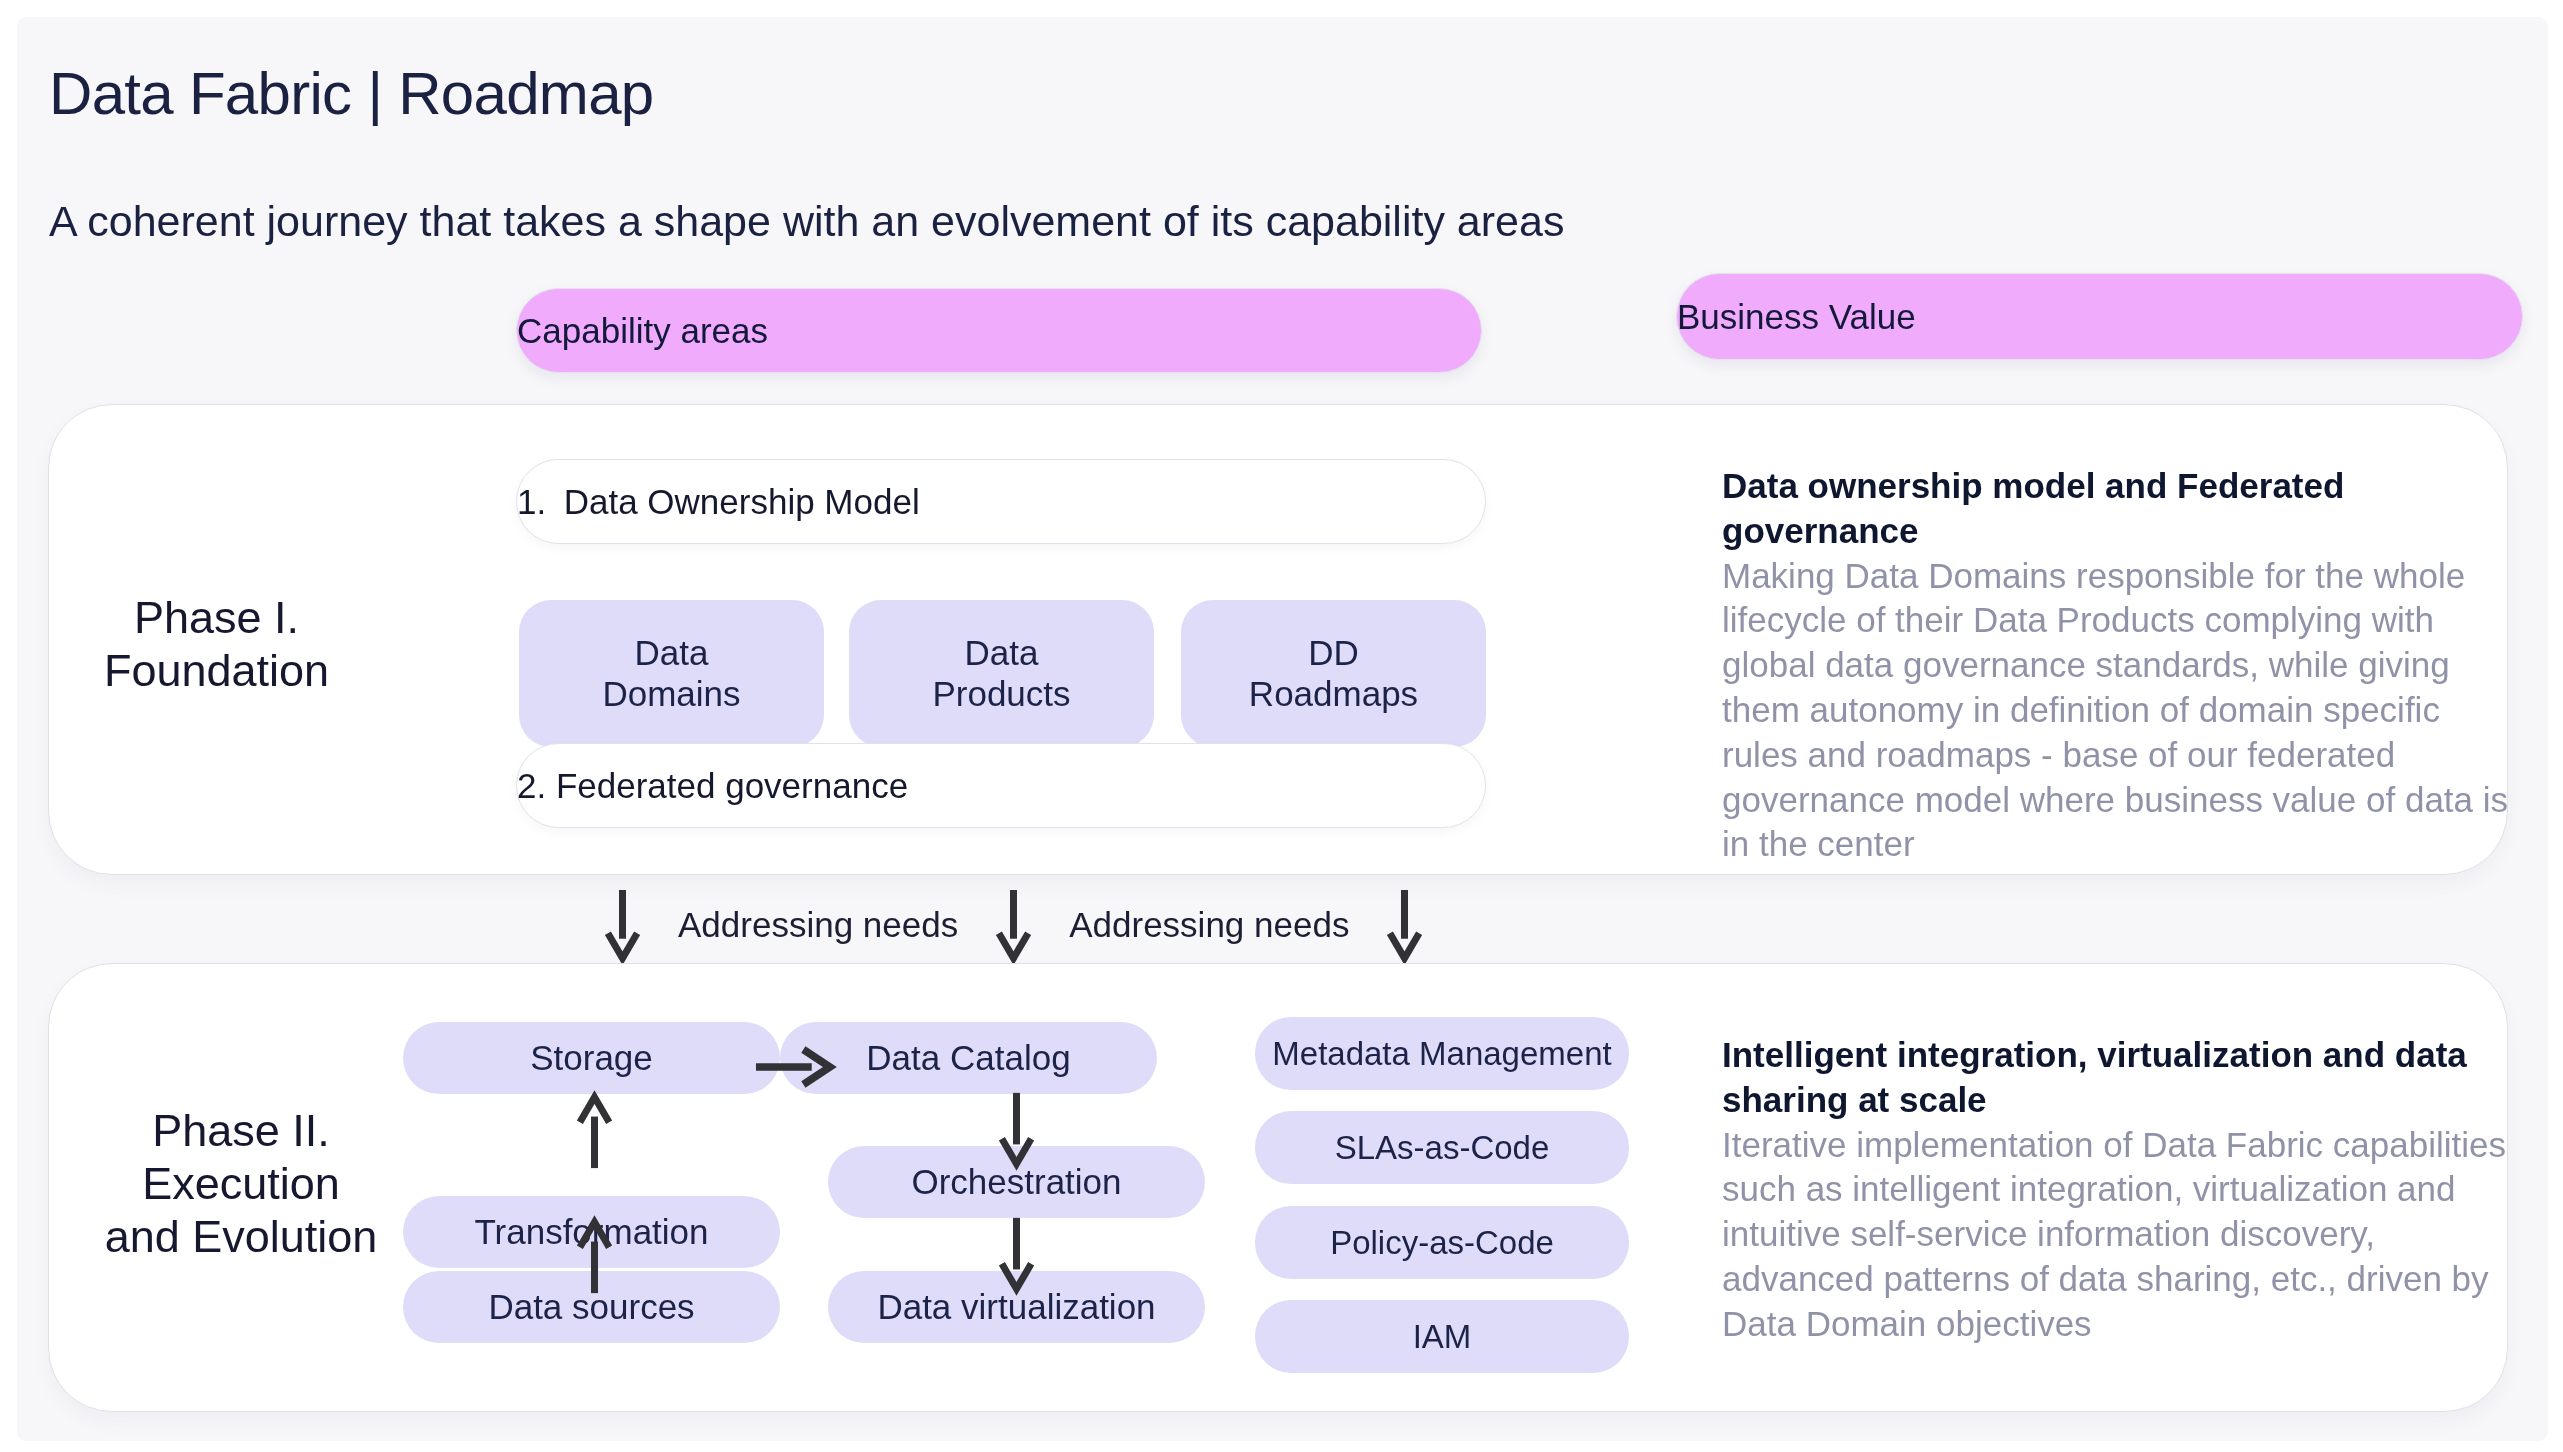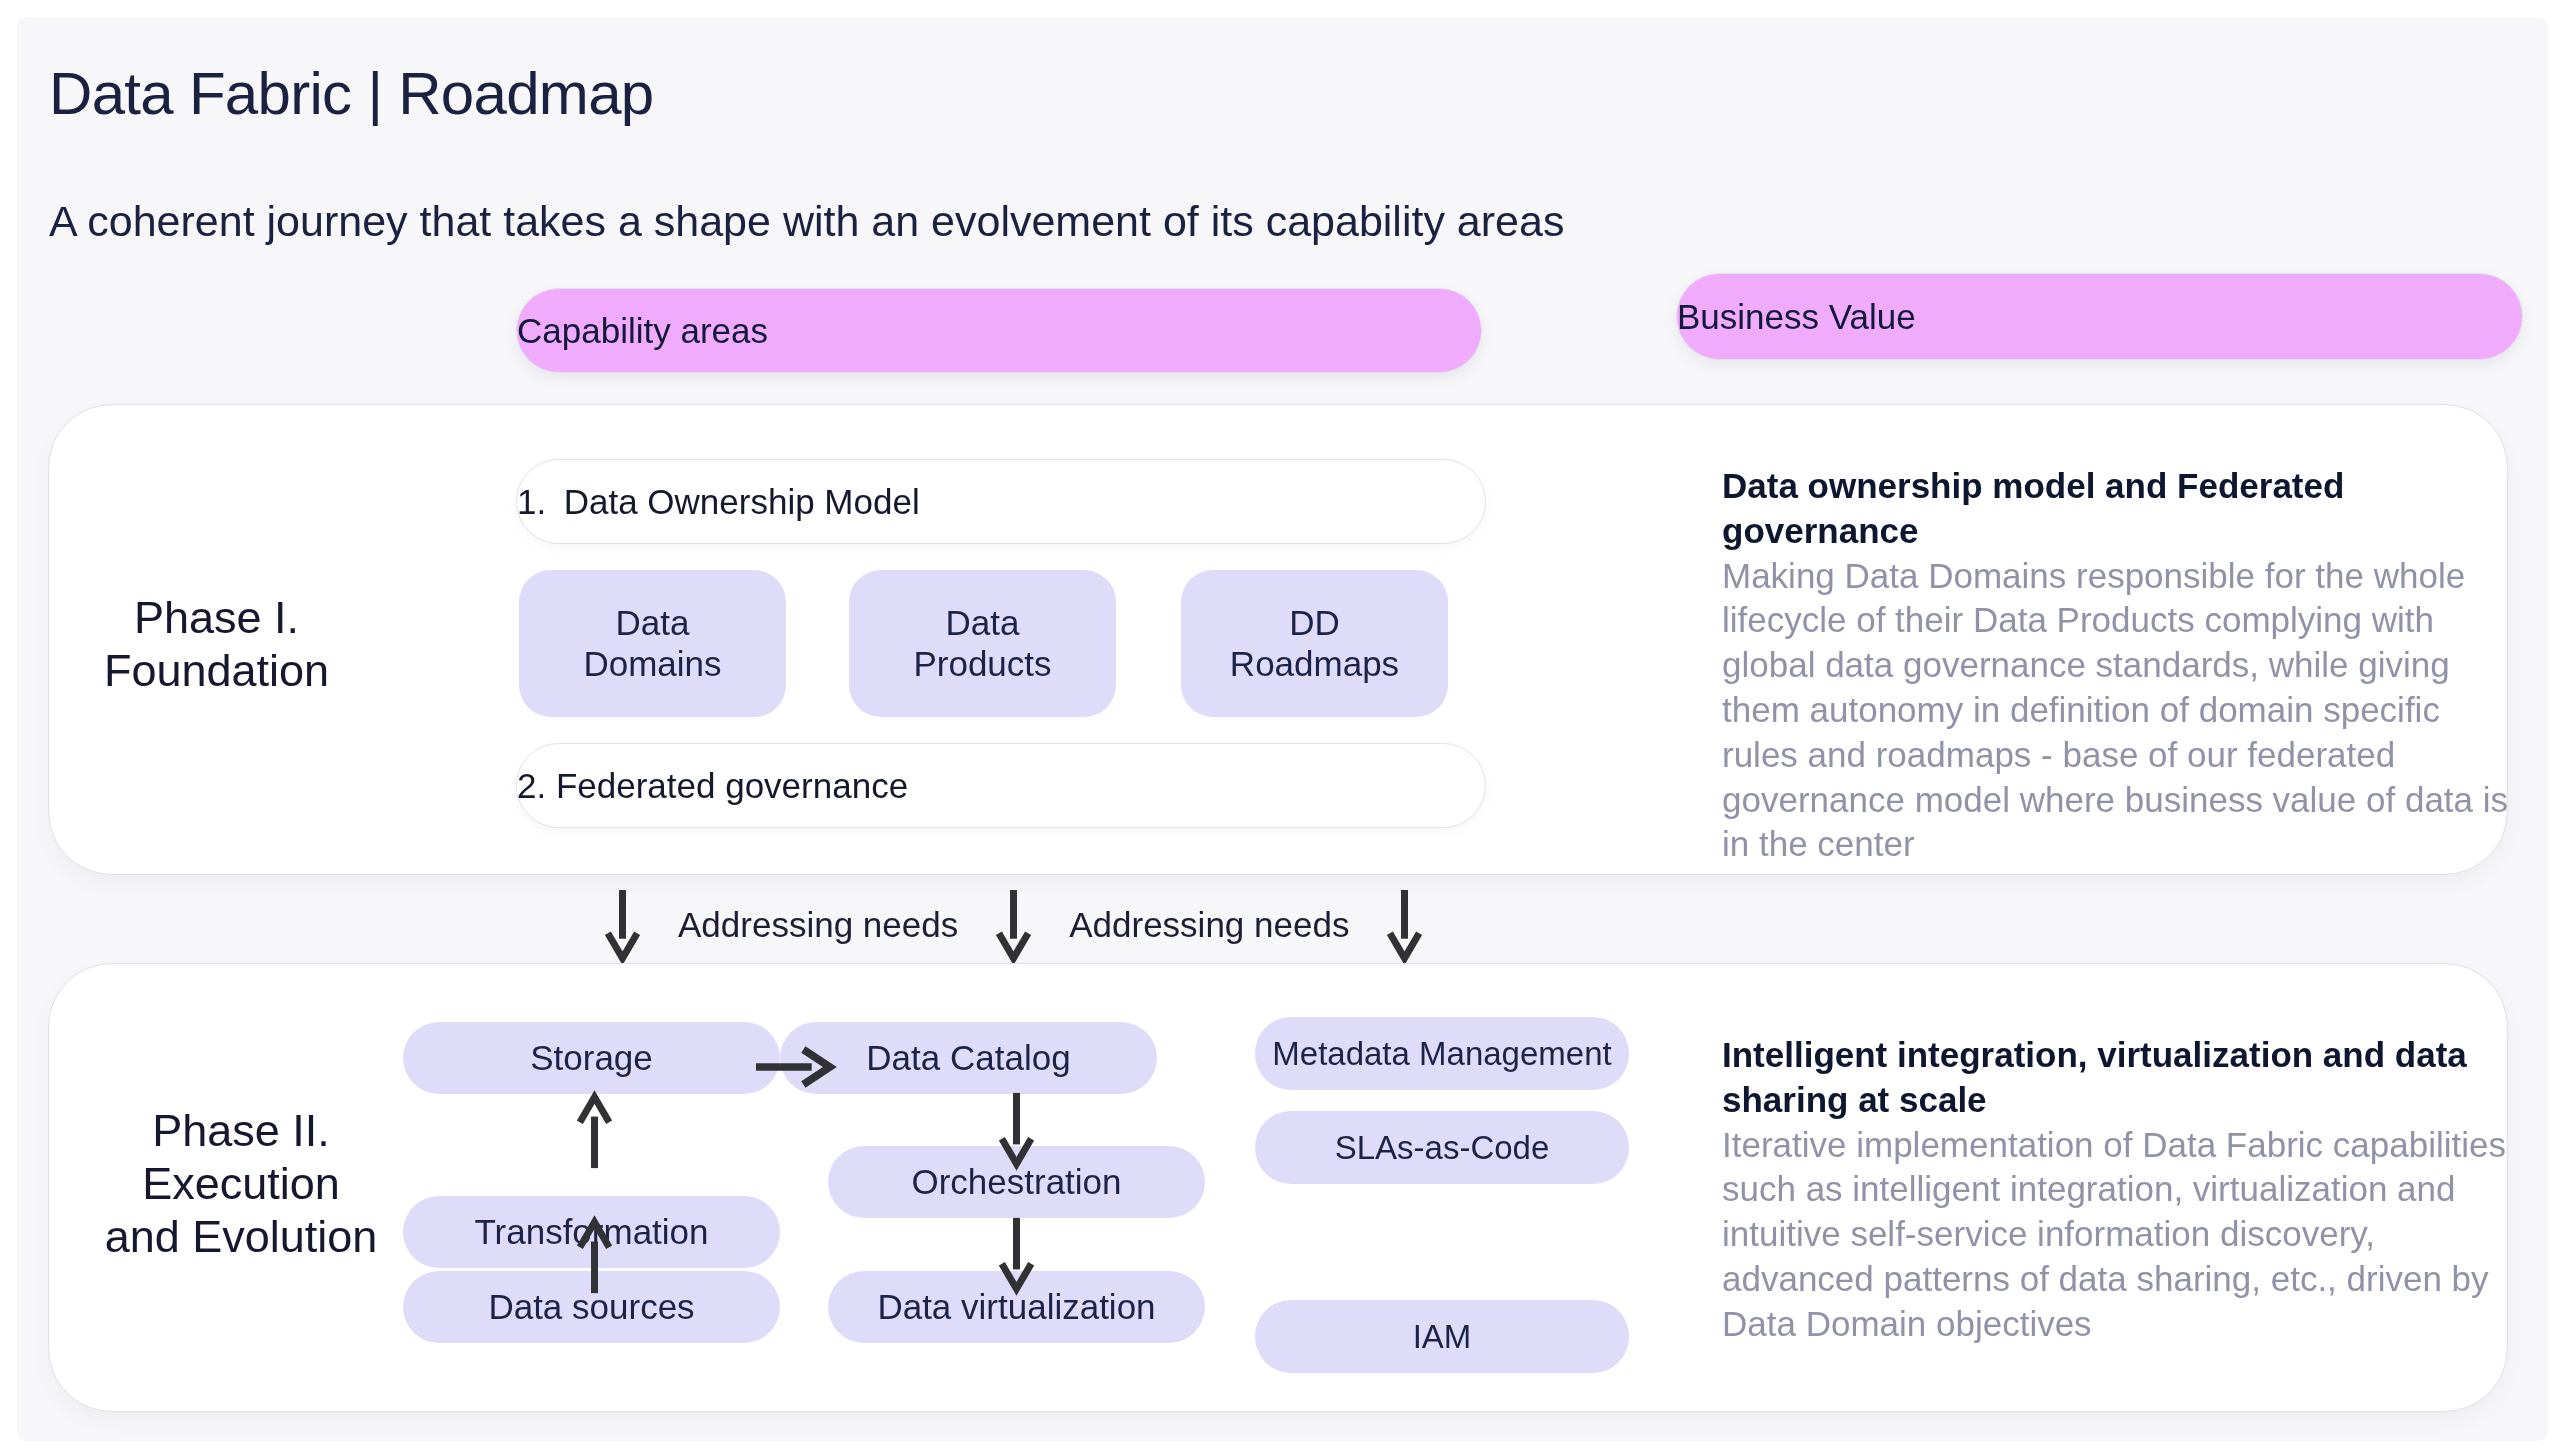--- a/index.html
+++ b/index.html
@@ -31,21 +31,21 @@
   #p2-label { left:63px; top:1104px; width:356px; }
 
   .white-pill { position:absolute; background:#ffffff; border:1.4px solid #e1e1ec; border-radius:43px;
                 display:flex; align-items:center; justify-content:flex-start; font-size:35px; color:#15192e;
                 box-shadow:0 4.2px 9.8px rgba(100,100,140,0.05); }
   #pill-ownership  { left:516px; top:459px;  width:970px; height:85px; }
   #pill-governance { left:516px; top:743px; width:970px; height:85px; }
 
   .lav { position:absolute; background:#dedcf8; display:flex; align-items:center; justify-content:center;
          text-align:center; color:#1d2348; }
-  .cap-box { width:267px; height:147px; border-radius:32px; top:570px; font-size:35px; line-height:1.16; }
+  .cap-box { width:305px; height:147px; border-radius:32px; top:600px; font-size:35px; line-height:1.16; }
   #box-domains  { left:519px;  }
   #box-products { left:849px; }
   #box-roadmaps { left:1181px; }
 
   .flow-box { width:377px; height:72px; border-radius:41px; font-size:35px; }
   #flow-storage   { left:403px;  top:1022px; }
   #flow-transform { left:403px;  top:1196px; }
   #flow-sources   { left:403px;  top:1271px; }
   #flow-catalog   { left:780px; top:1022px; }
   #flow-orch      { left:828px; top:1146px; }
@@ -194,20 +194,23 @@
     <path d="M28 4 V78" stroke="#323236" stroke-width="10" fill="none"></path>
     <path d="M7 70 L28 106 L49 70" stroke="#323236" stroke-width="10" fill="none" stroke-linejoin="miter"></path>
   </svg>
 
   <div class="lav pos-abs side-pill" id="side-metadata">
     <span>Metadata Management</span>
   </div>
   <div class="lav pos-abs side-pill" id="side-slas">
     <span>SLAs-as-Code</span>
   </div>
+  <div class="lav pos-abs side-pill" id="side-policy">
+    <span>Policy-as-Code</span>
+  </div>
   <div class="lav pos-abs side-pill" id="side-iam">
     <span>IAM</span>
   </div>
 
   <div class="val" id="p2-value">
     <div class="val-title">Intelligent integration, virtualization and data sharing at scale</div>
     <div class="val-body">Iterative implementation of Data Fabric capabilities such as intelligent integration, virtualization and intuitive self-service information discovery, advanced patterns of data sharing, etc., driven by Data Domain objectives</div>
   </div>
 </div>
 

